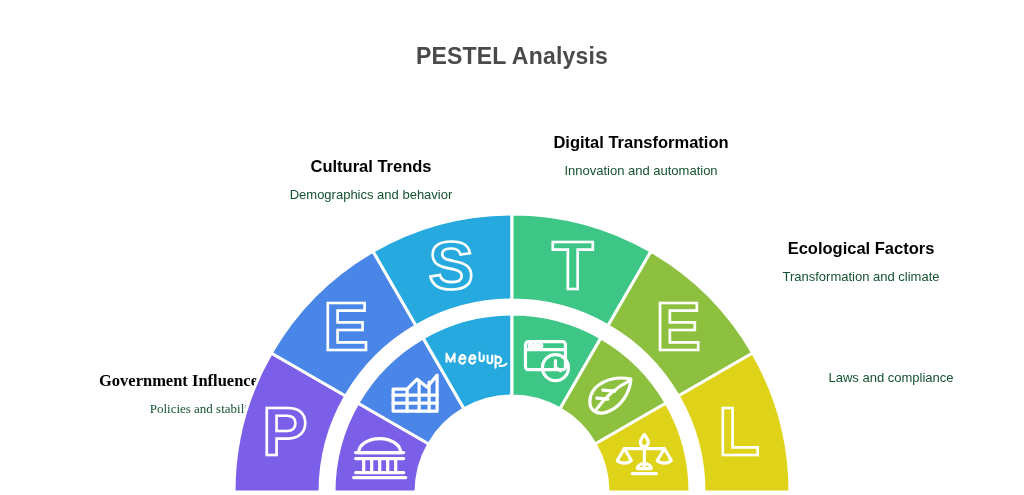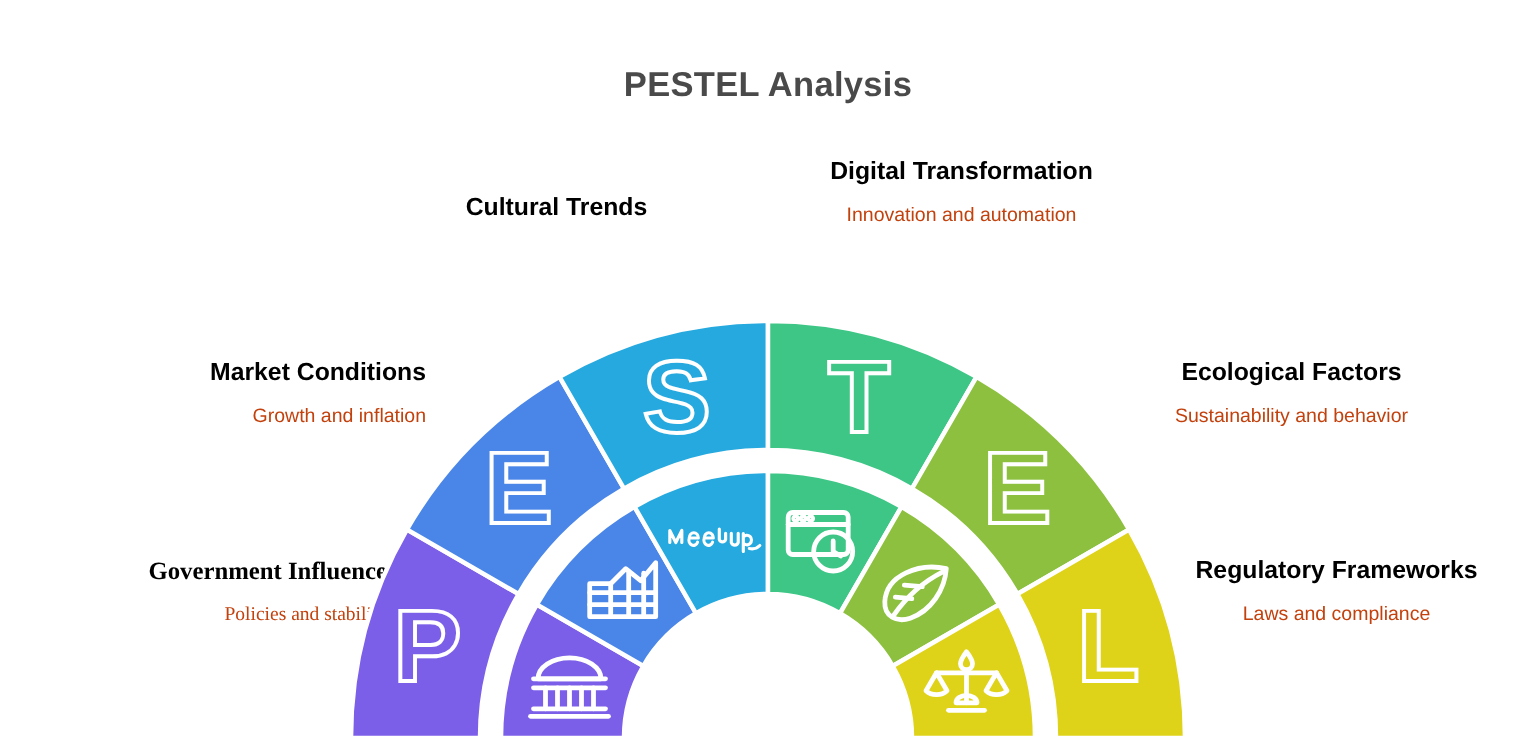--- a/index.html
+++ b/index.html
@@ -35,27 +35,27 @@
     width: 250px;
   }
   .callout .c-title {
     font-size: 16.5px;
     font-weight: bold;
     line-height: 1.32;
     margin: 0 0 9px 0;
   }
   .callout .c-sub {
     font-size: 13px;
-    color: #c2410c;
+    color: #14532d;
     line-height: 1.3;
     margin: 0;
   }
   .align-right { text-align: right; }
   .align-left  { text-align: center; }
-  .align-center{ text-align: center; }
+  .align-center{ text-align: center; margin-top: 28px; }
 
   
   #callout-political   { left: 8px;   top: 370px; font-family: Liberation Serif, serif; }
   #callout-economic    { left: 34px;  top: 238px; }
   #callout-social      { left: 246px; top: 128px; }
   #callout-technologic { left: 516px; top: 104px; }
   #callout-ecological  { left: 736px; top: 238px; }
   #callout-legal       { left: 766px; top: 370px; }
 
   svg#wheel {
@@ -87,41 +87,37 @@
 
 <div id="stage">
 
   <div id="chart-title">PESTEL Analysis</div>
 
   <div class="callout align-right" id="callout-political">
     <p class="c-title">Government Influence</p>
     <p class="c-sub">Policies and stability</p>
   </div>
 
-  <div class="callout align-right" id="callout-economic">
-    <p class="c-title">Market Conditions</p>
-    <p class="c-sub">Growth and inflation</p>
-  </div>
 
   <div class="callout align-center" id="callout-social">
     <p class="c-title">Cultural Trends</p>
+    <p class="c-sub">Demographics and behavior</p>
   </div>
 
   <div class="callout align-center" id="callout-technologic">
     <p class="c-title">Digital Transformation</p>
     <p class="c-sub">Innovation and automation</p>
   </div>
 
   <div class="callout align-left" id="callout-ecological">
     <p class="c-title">Ecological Factors</p>
-    <p class="c-sub">Sustainability and behavior</p>
+    <p class="c-sub">Transformation and climate</p>
   </div>
 
   <div class="callout align-left" id="callout-legal">
-    <p class="c-title">Regulatory Frameworks</p>
     <p class="c-sub">Laws and compliance</p>
   </div>
 
   <svg id="wheel" viewBox="0 0 1024 495">
     <g id="outer-ring">
         <path class="seg" d="M 234 492.00000000000006 A 278 278 0 0 1 271.2449377479261 353
           L 345.7231224733878 396 A 192 192 0 0 0 320 492 Z" fill="#7c5fe8"></path>
         <path class="seg" d="M 271.2449377479261 353 A 278 278 0 0 1 372.9999999999999 251.24493774792614
           L 415.9999999999999 325.72312247338783 A 192 192 0 0 0 345.7231224733878 396 Z" fill="#4a86e8"></path>
         <path class="seg" d="M 372.9999999999999 251.24493774792614 A 278 278 0 0 1 511.99999999999994 214

